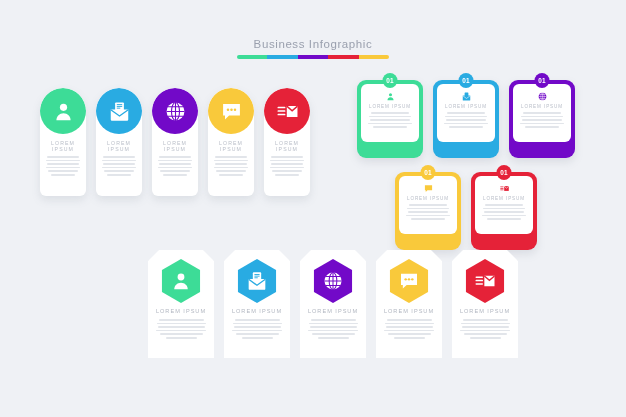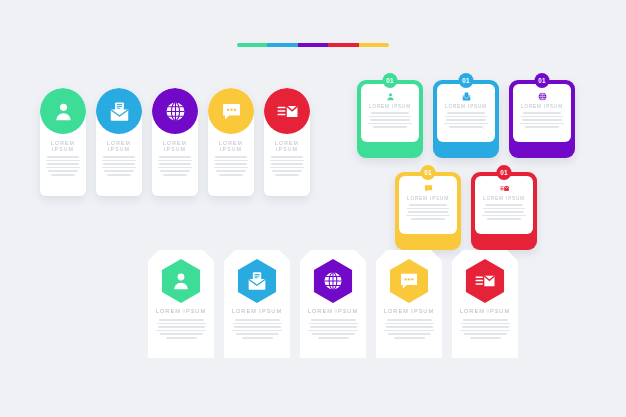--- a/index.html
+++ b/index.html
@@ -92,20 +92,21 @@
   .tag .lines{padding:0 8px;margin-top:5px;}
 
   svg{display:block;}
 </style>
 </head>
 <body>
 
 <div class="stage">
 
   <div class="title-wrap">
+    <span class="title">Business Infographic</span>
     <div class="title-bar">
       <i style="background: rgb(61, 220, 151);"></i>
       <i style="background: rgb(41, 171, 226);"></i>
       <i style="background: rgb(114, 9, 200);"></i>
       <i style="background: rgb(229, 34, 56);"></i>
       <i style="background: rgb(249, 201, 59);"></i>
     </div>
   </div>
 
   <div id="pill-row">

